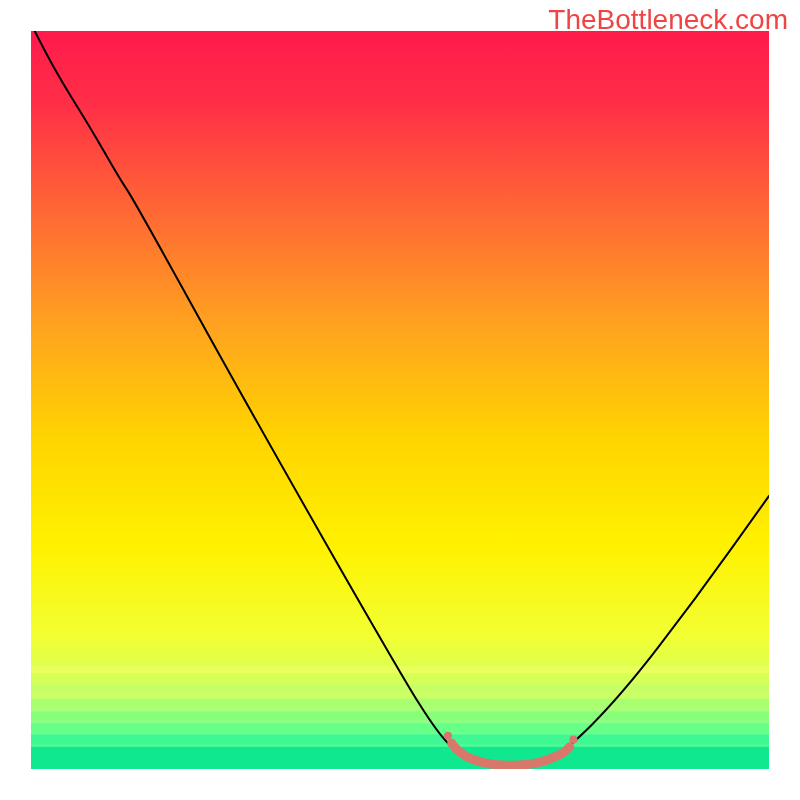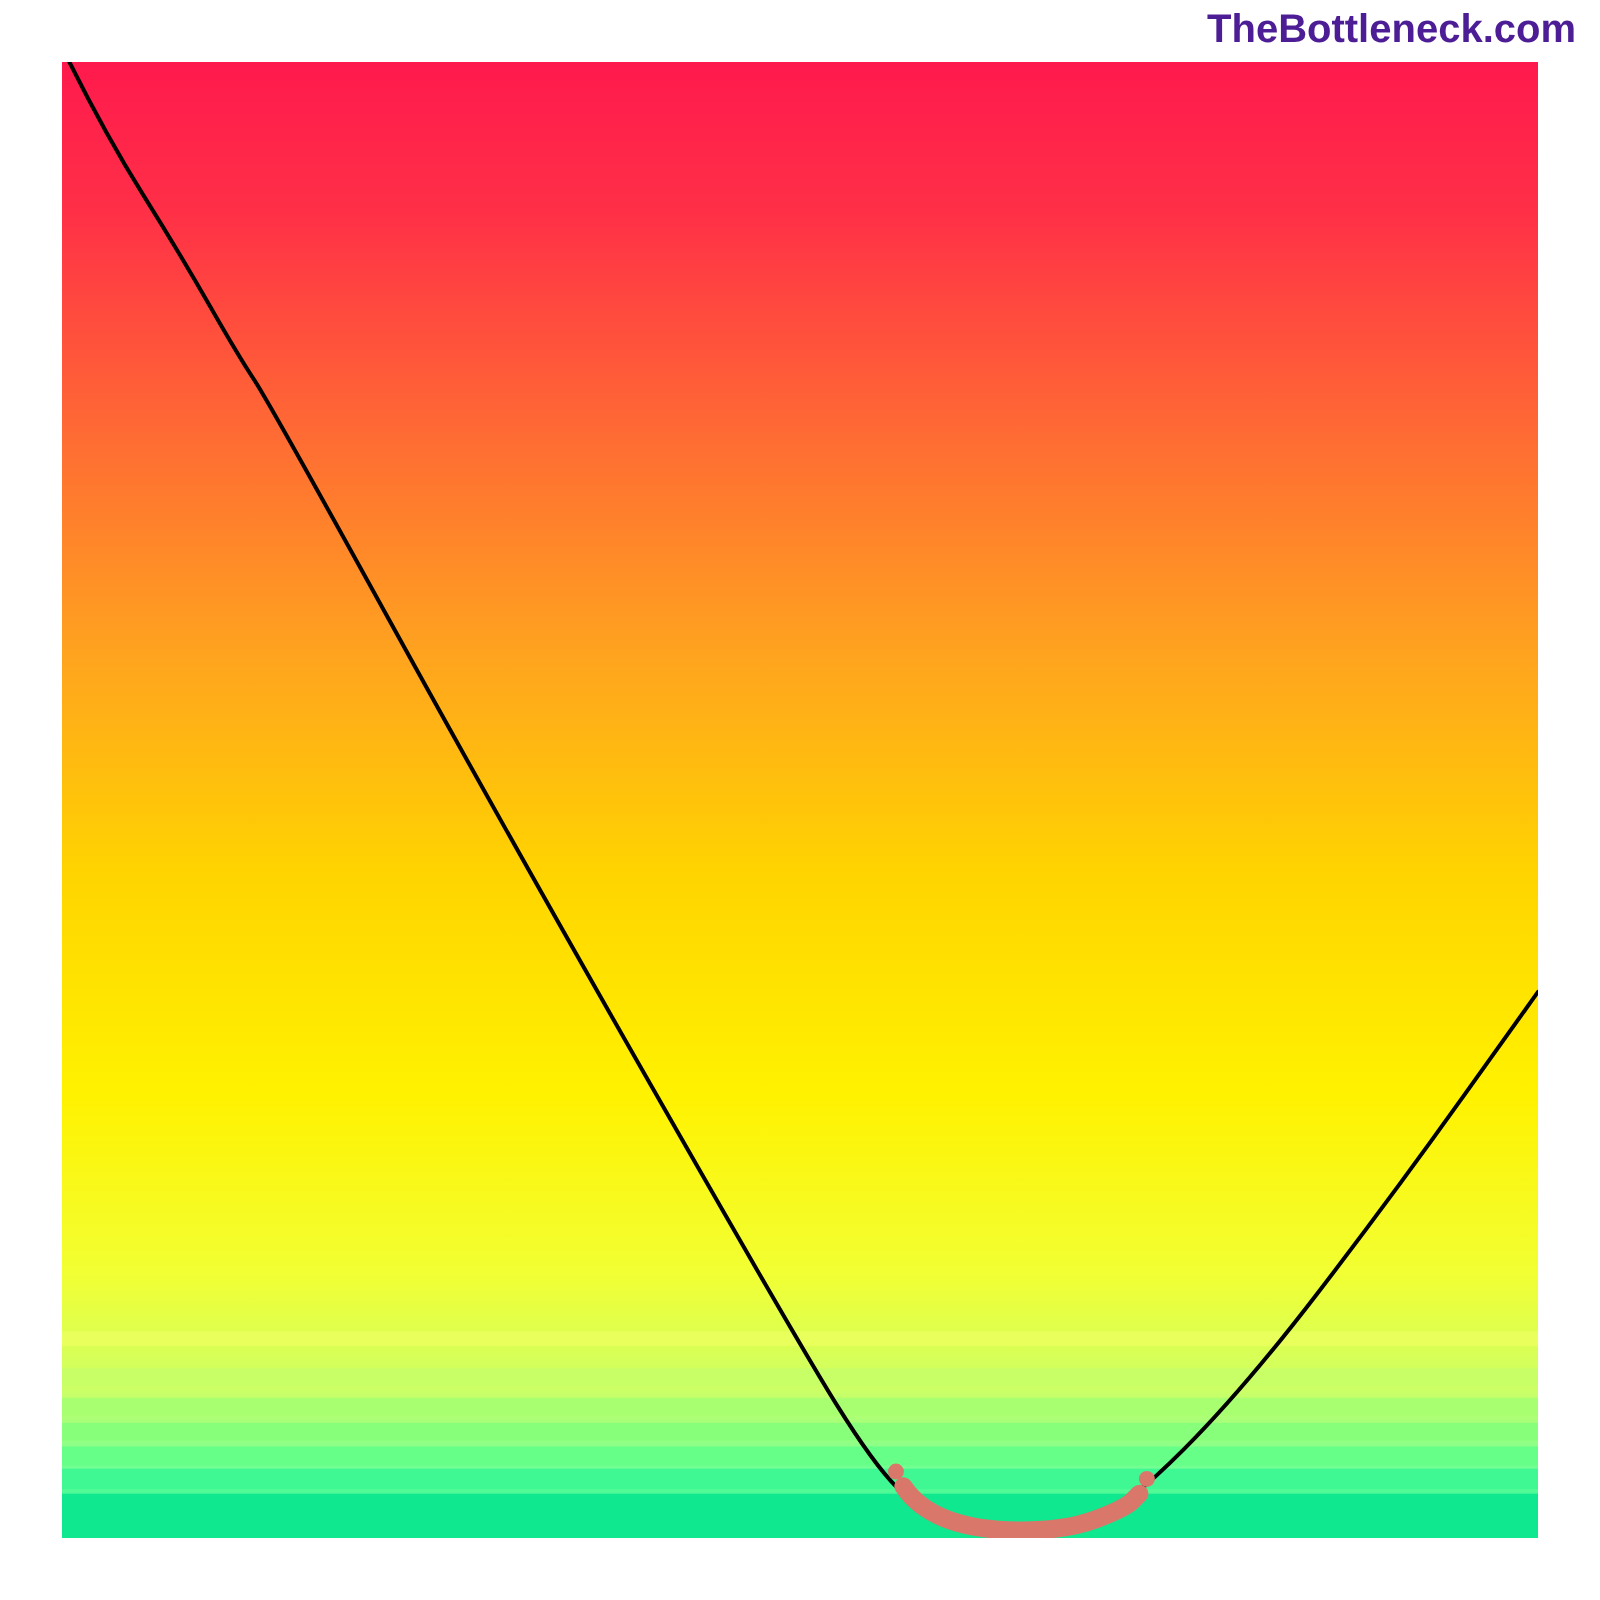--- a/index.html
+++ b/index.html
@@ -8,23 +8,23 @@
     width: 800px;
     height: 800px;
     background: #ffffff;
     font-family: Arial, Helvetica, sans-serif;
     position: relative;
   }
   .watermark {
     position: absolute;
     top: 4px;
     right: 12px;
-    font-size: 20px;
-    font-weight: bold;
-    color: #4c1d95;
+    font-size: 28px;
+    font-weight: normal;
+    color: #ef4444;
     z-index: 10;
   }
   .plot-area {
     position: absolute;
     left: 31px;
     top: 31px;
     width: 738px;
     height: 738px;
     overflow: hidden;
   }

